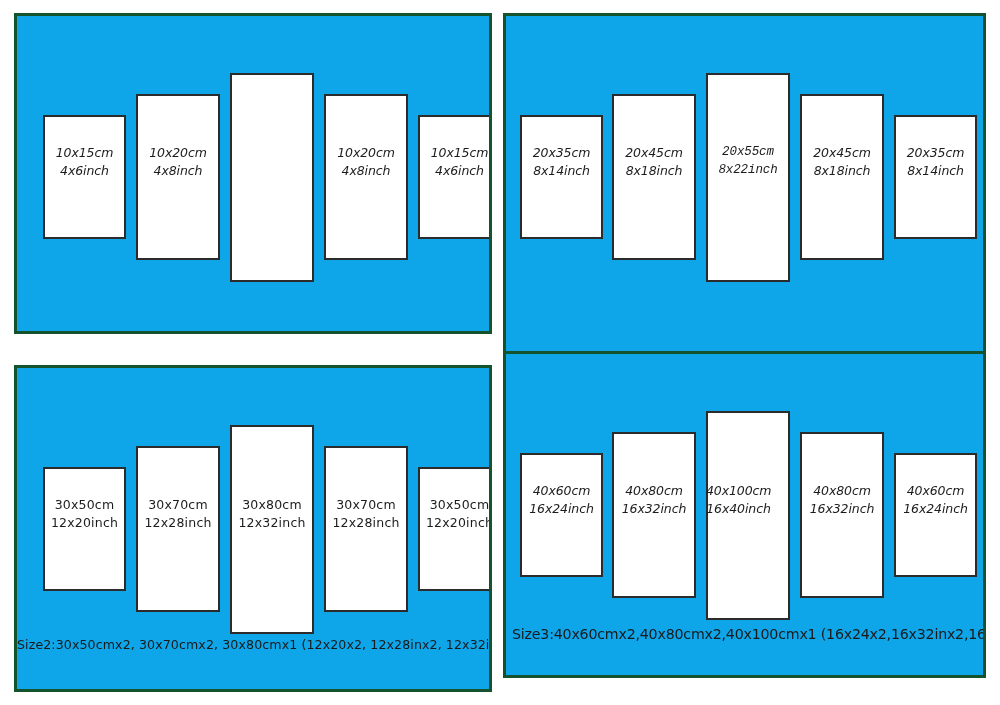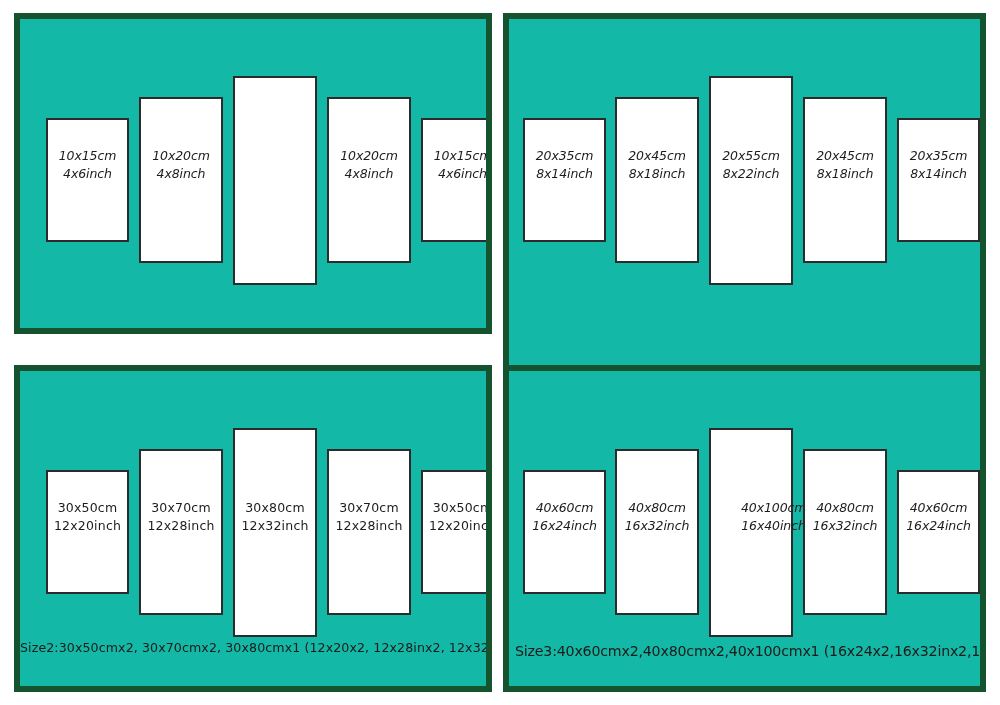--- a/index.html
+++ b/index.html
@@ -17,30 +17,30 @@
 
   #sizechart {
     position: relative;
     width: 1000px;
     height: 705px;
     background: #ffffff;
   }
 
   .panel {
     position: absolute;
-    background: #14b8a6;
-    border: 6px solid #14532d;
+    background: #0ea5e9;
+    border: 3px solid #14532d;
     box-sizing: border-box;
     overflow: hidden;
   }
 
   .panel-0 { left: 14px;  top: 13px;  width: 478px; height: 321px; }
   .panel-1 { left: 503px; top: 13px;  width: 483px; height: 382px; }
   .panel-2 { left: 14px;  top: 365px; width: 478px; height: 327px; padding-left: 26px; }
-  .panel-3 { left: 503px; top: 365px; width: 483px; height: 327px; }
+  .panel-3 { left: 503px; top: 351px; width: 483px; height: 327px; }
 
   .frames {
     position: absolute;
     left: 0;
     top: 0;
     right: 0;
     bottom: 0;
   }
 
   .frame {
@@ -146,21 +146,21 @@
         <div class="frame-label" style="left: 14px; width: 83px; right: auto; top: 128px;">
           <span class="lbl-line">20x35cm</span>
           <span class="lbl-line">8x14inch</span>
         </div>
         <div class="frame" style="left: 106px; top: 78px; width: 84px; height: 166px;"></div>
         <div class="frame-label" style="left: 106px; width: 84px; right: auto; top: 128px;">
           <span class="lbl-line">20x45cm</span>
           <span class="lbl-line">8x18inch</span>
         </div>
         <div class="frame" style="left: 200px; top: 57px; width: 84px; height: 209px;"></div>
-        <div class="frame-label" style="left: 200px; width: 84px; right: auto; top: 128px;">
+        <div class="frame-label" style="left: 200px; width: 84px; right: auto; top: 128px; font-family: Liberation Mono, monospace;">
           <span class="lbl-line">20x55cm</span>
           <span class="lbl-line">8x22inch</span>
         </div>
         <div class="frame" style="left: 294px; top: 78px; width: 84px; height: 166px;"></div>
         <div class="frame-label" style="left: 294px; width: 84px; right: auto; top: 128px;">
           <span class="lbl-line">20x45cm</span>
           <span class="lbl-line">8x18inch</span>
         </div>
         <div class="frame" style="left: 388px; top: 99px; width: 83px; height: 124px;"></div>
         <div class="frame-label" style="left: 388px; width: 83px; right: auto; top: 128px;">
@@ -207,21 +207,21 @@
         <div class="frame-label" style="left: 14px; width: 83px; right: auto; top: 128px;">
           <span class="lbl-line">40x60cm</span>
           <span class="lbl-line">16x24inch</span>
         </div>
         <div class="frame" style="left: 106px; top: 78px; width: 84px; height: 166px;"></div>
         <div class="frame-label" style="left: 106px; width: 84px; right: auto; top: 128px;">
           <span class="lbl-line">40x80cm</span>
           <span class="lbl-line">16x32inch</span>
         </div>
         <div class="frame" style="left: 200px; top: 57px; width: 84px; height: 209px;"></div>
-        <div class="frame-label" style="left: 200px; width: 65px; right: auto; top: 128px; padding-left: 32px;">
+        <div class="frame-label" style="left: 200px; width: 65px; right: auto; top: 128px;">
           <span class="lbl-line">40x100cm</span>
           <span class="lbl-line">16x40inch</span>
         </div>
         <div class="frame" style="left: 294px; top: 78px; width: 84px; height: 166px;"></div>
         <div class="frame-label" style="left: 294px; width: 84px; right: auto; top: 128px;">
           <span class="lbl-line">40x80cm</span>
           <span class="lbl-line">16x32inch</span>
         </div>
         <div class="frame" style="left: 388px; top: 99px; width: 83px; height: 124px;"></div>
         <div class="frame-label" style="left: 388px; width: 83px; right: auto; top: 128px;">

